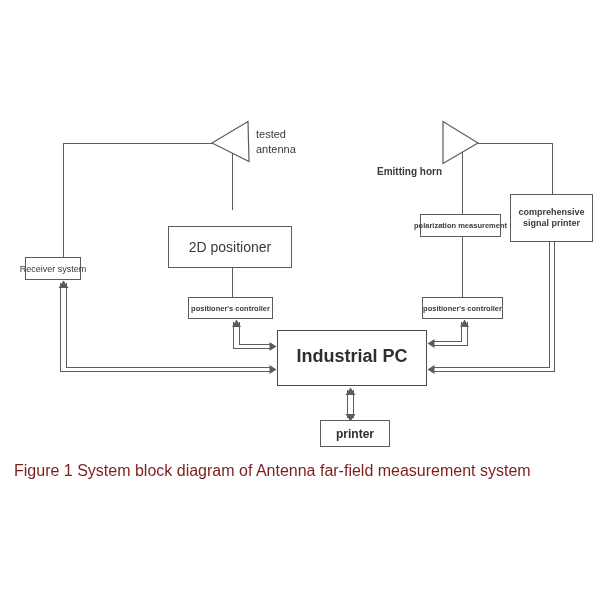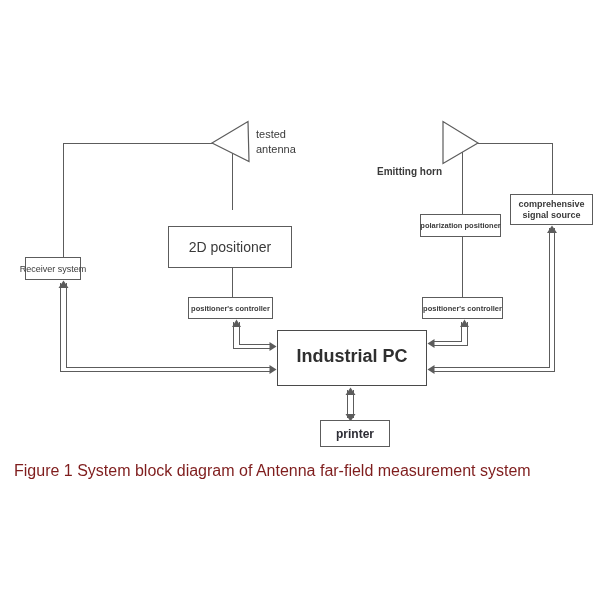--- a/index.html
+++ b/index.html
@@ -27,21 +27,21 @@
     justify-content: center;
     text-align: center;
     color: #3a3a3a;
     white-space: nowrap;
   }
   .box-2d        { left:168px; top:226px; width:124px; height:42px; font-size:14px; }
   .box-receiver  { left:25px;  top:257px; width:56px;  height:23px; font-size:9px; }
   .box-ctrl-l    { left:188px; top:297px; width:85px;  height:22px; font-size:7.5px; font-weight:bold; }
   .box-polar     { left:420px; top:214px; width:81px;  height:23px; font-size:7.5px; font-weight:bold; }
   .box-ctrl-r    { left:422px; top:297px; width:81px;  height:22px; font-size:7.5px; font-weight:bold; }
-  .box-source    { left:510px; top:194px; width:83px;  height:31px; font-size:9px; font-weight:bold;
+  .box-source    { left:510px; top:194px; width:83px;  height:48px; font-size:9px; font-weight:bold;
                    flex-direction:column; line-height:11px; }
   .box-pc        { left:277px; top:330px; width:150px; height:56px; font-size:18px; font-weight:bold;
                    border:1.5px solid #4a4a4a; color:#2f2f2f; padding-bottom:4px; }
   .box-printer   { left:320px; top:420px; width:70px;  height:27px; font-size:12px; font-weight:600; color:#2c2c34; }
   .free-label {
     position: absolute;
     color: #3a3a3a;
     white-space: nowrap;
   }
   .lbl-tested  { left:256px; top:127px; font-size:11px; line-height:15px; }
@@ -117,30 +117,30 @@
 
   <div class="box box-receiver">
     <span>Receiver system</span>
   </div>
 
   <div class="box box-ctrl-l">
     <span>positioner's controller</span>
   </div>
 
   <div class="box box-polar">
-    <span>polarization positioner</span>
+    <span>polarization measurement</span>
   </div>
 
   <div class="box box-ctrl-r">
     <span>positioner's controller</span>
   </div>
 
   <div class="box box-source">
     <span>comprehensive</span>
-    <span>signal source</span>
+    <span>signal printer</span>
   </div>
 
   <div class="box box-pc">
     <span>Industrial PC</span>
   </div>
 
   <div class="box box-printer">
     <span>printer</span>
   </div>
 

